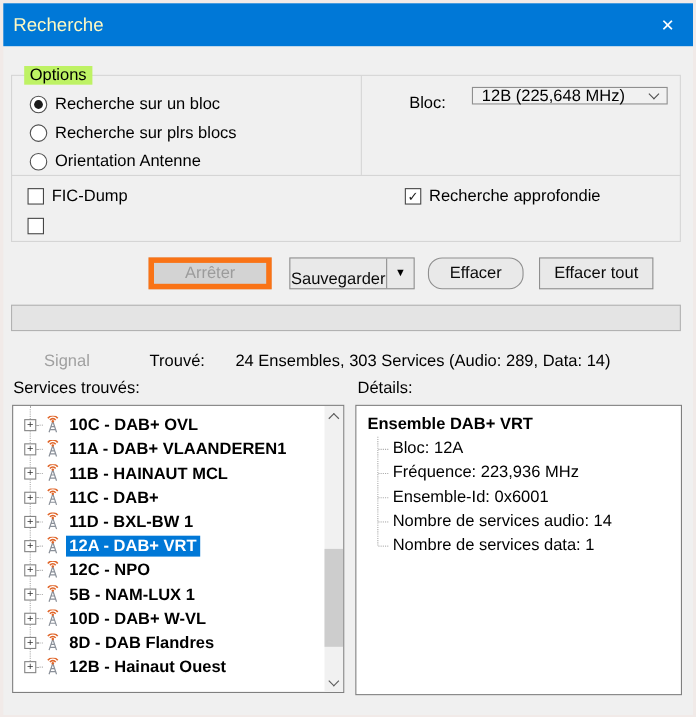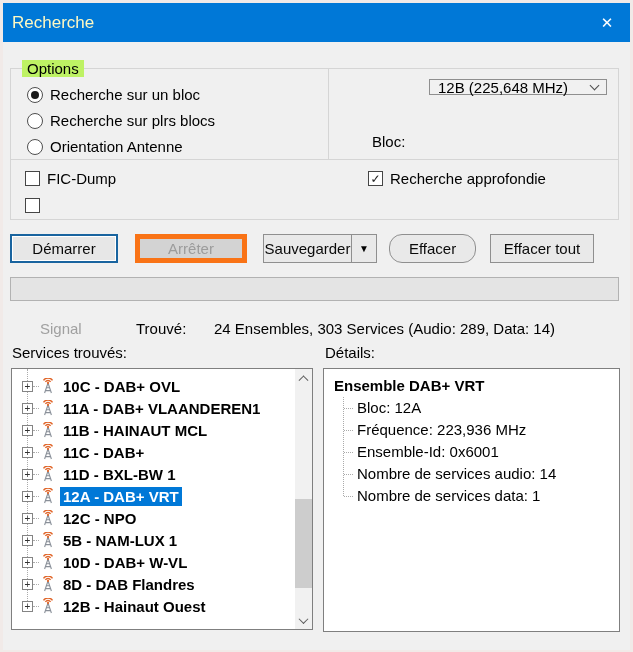--- a/index.html
+++ b/index.html
@@ -17,31 +17,31 @@
   .group{position:absolute;left:10px;top:68px;width:609px;height:152px;border:1px solid #d5d5d5;}
   .grouplabel{position:absolute;left:22px;top:60px;background:#bef264;padding:0 5px;font-size:15px;}
   .vdiv{position:absolute;left:328px;top:69px;height:90px;border-left:1px solid #d5d5d5;}
   .hdiv{position:absolute;left:10px;top:159px;width:609px;border-top:1px solid #d5d5d5;}
 
   .optrow{position:absolute;display:flex;align-items:center;gap:7px;font-size:15px;white-space:nowrap;}
   .radio{width:16px;height:16px;border:1px solid #4f4f4f;border-radius:50%;background:#fff;display:flex;align-items:center;justify-content:center;}
   .radio.on::after{content:"";width:8px;height:8px;border-radius:50%;background:#1c1c1c;}
   .cbox{width:15px;height:15px;border:1px solid #454545;background:#fff;display:flex;align-items:center;justify-content:center;font-size:12px;line-height:12px;color:#1b1b1b;}
 
-  .bloclabel{position:absolute;left:372px;top:85px;font-size:15px;margin-top:48px;}
+  .bloclabel{position:absolute;left:372px;top:85px;font-size:15px;}
   .combo{position:absolute;left:429px;top:79px;width:178px;height:16px;border:1px solid #8f8f8f;background:#f1f1f1;display:flex;align-items:center;padding:0 8px;font-size:15px;}
   .combo .chev{margin-left:auto;}
   .chev{width:7px;height:7px;border-left:1.6px solid #4d4d4d;border-top:1.6px solid #4d4d4d;display:inline-block;}
   .chev.down{transform:rotate(225deg);margin-top:-3px;}
 
   
   .btn{position:absolute;top:234px;height:29px;background:#e9e9e9;border:1px solid #8f8f8f;font-size:15px;font-family:"Liberation Sans",sans-serif;display:flex;align-items:center;justify-content:center;color:#0a0a0a;padding:0;}
   .btn.focused{border:2px solid #19649f;background:#e7e7e7;box-shadow:inset 0 0 0 1px #fff;}
   .btn.disabled{background:#d3d3d3;border:5px solid #f97316;color:#9c9c9c;}
-  .btn.split{padding:0;}
+  .btn.split{padding:0;align-items:flex-end;}
   .split .lbl{flex:1;text-align:center;}
   .split .arrow{width:25px;height:100%;border-left:1px solid #8f8f8f;display:flex;align-items:center;justify-content:center;font-size:10px;color:#000;}
 
   .progress{position:absolute;left:10px;top:277px;width:609px;height:24px;border:1px solid #b2b2b2;background:#e4e4e4;}
 
   
   .stat{position:absolute;top:320px;font-size:15px;white-space:nowrap;}
   .signal{left:40px;color:#a0a0a0;}
   .foundlbl{left:136px;}
   .foundval{left:214px;}
@@ -119,21 +119,20 @@
     <span>FIC-Dump</span>
   </div>
   <div class="optrow" style="left:25px;top:198px;">
     <span class="cbox"></span>
   </div>
   <div class="optrow" style="left:368px;top:170px;">
     <span class="cbox">✓</span>
     <span>Recherche approfondie</span>
   </div>
 
-  <button class="btn focused" style="left:10px;width:108px;">Démarrer</button>
   <button class="btn disabled" style="left:135px;width:112px;">Arrêter</button>
   <button class="btn split" style="left:263px;width:114px;">
     <span class="lbl">Sauvegarder</span>
     <span class="arrow">
         <span>▼</span>
       </span>
   </button>
   <button class="btn" style="left:389px;width:87px;border-radius:13px;">Effacer</button>
   <button class="btn" style="left:490px;width:104px;">Effacer tout</button>
 

